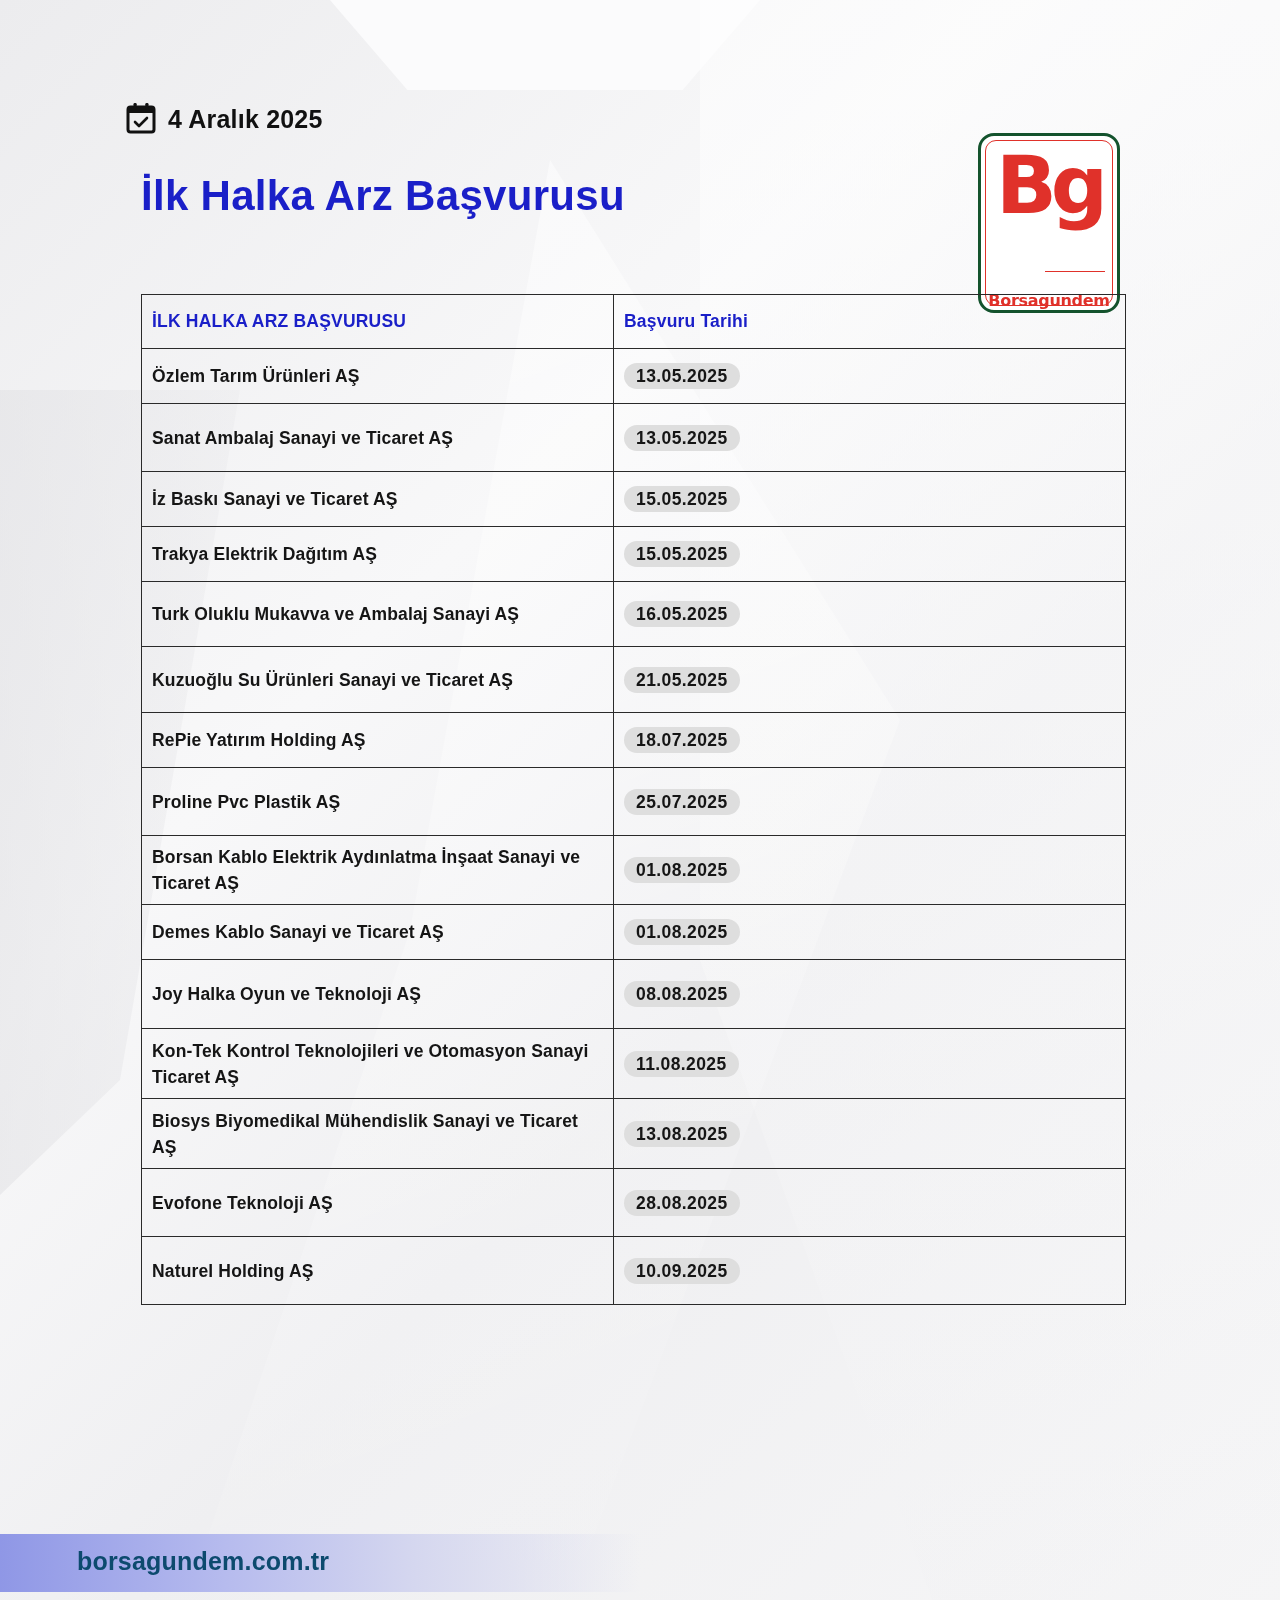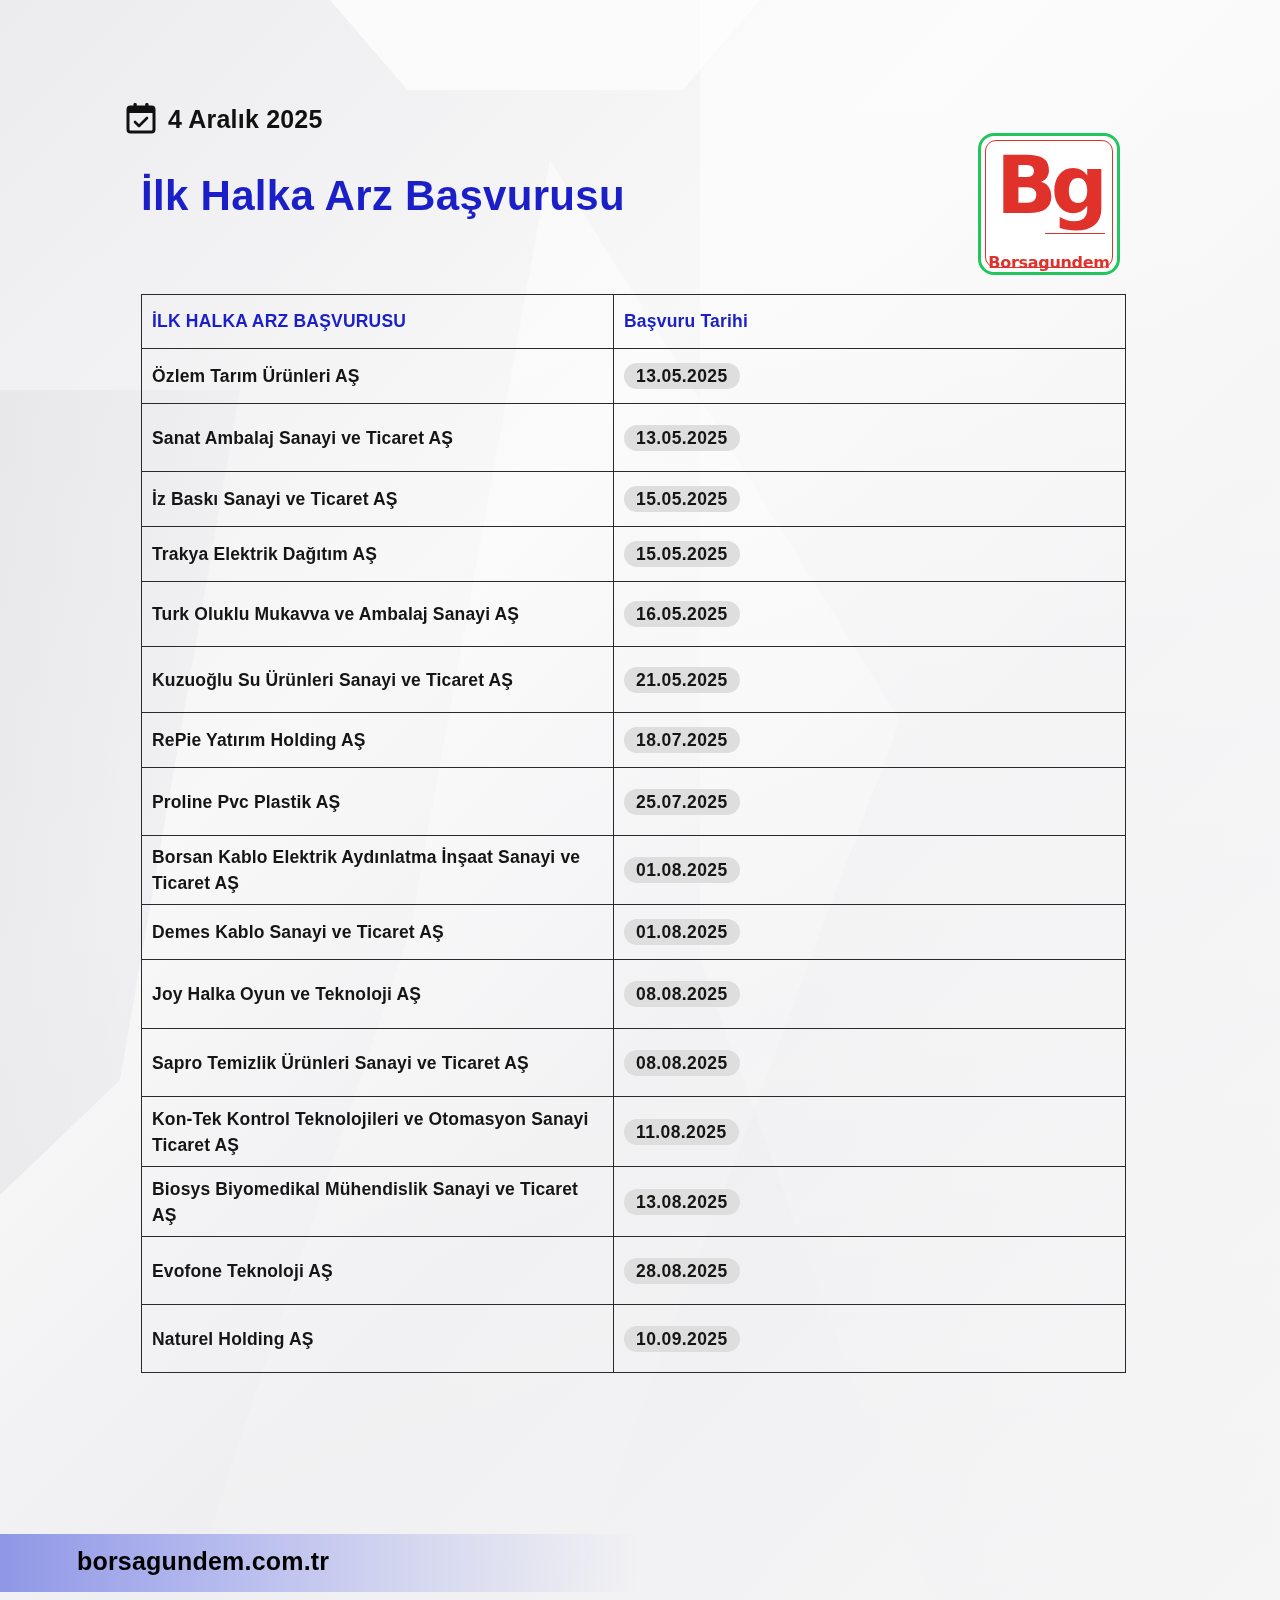--- a/index.html
+++ b/index.html
@@ -52,23 +52,23 @@
       position: absolute;
       left: 141px; top: 172px;
       font-size: 42px; font-weight: 700; color: #1a1fc8;
       letter-spacing: 0.3px;
       margin: 0;
     }
 
     .logo {
       position: absolute;
       left: 978px; top: 133px;
-      width: 142px; height: 142px;
+      width: 142px; height: 180px;
       box-sizing: border-box;
-      border: 3px solid #22c55e;
+      border: 3px solid #14532d;
       border-radius: 16px;
       background: #fff;
     }
     .logo-inner {
       position: absolute; inset: 4px;
       border: 1.5px solid #e0312a;
       border-radius: 11px;
     }
     .logo-mark {
       position: absolute; left: 0; right: 0; top: 2px;
@@ -136,21 +136,21 @@
 
     .footer-band {
       position: absolute;
       left: 0; top: 1534px;
       width: 640px; height: 58px;
       background: linear-gradient(90deg, #8f97e6 0%, #b6bbee 35%, #d5d7ef 65%, rgba(240,240,244,0) 100%);
     }
     .footer-url {
       position: absolute;
       left: 77px; top: 1547px;
-      font-size: 25px; font-weight: 700; color: #000000;
+      font-size: 25px; font-weight: 700; color: #0c4a6e;
       letter-spacing: 0.2px;
     }
   </style>
 </head>
 <body>
 
 <div class="bg-shape bg1"></div>
 <div class="bg-shape bg2"></div>
 <div class="bg-shape bg3"></div>
 <div class="bg-shape bg4"></div>
@@ -225,24 +225,20 @@
       <td><span class="date-pill">01.08.2025</span></td>
     </tr>
     <tr style="height:55px">
       <td class="name-cell">Demes Kablo Sanayi ve Ticaret AŞ</td>
       <td><span class="date-pill">01.08.2025</span></td>
     </tr>
     <tr style="height:69px">
       <td class="name-cell">Joy Halka Oyun ve Teknoloji AŞ</td>
       <td><span class="date-pill">08.08.2025</span></td>
     </tr>
-    <tr style="height:68px">
-      <td class="name-cell">Sapro Temizlik Ürünleri Sanayi ve Ticaret AŞ</td>
-      <td><span class="date-pill">08.08.2025</span></td>
-    </tr>
     <tr style="height:70px">
       <td class="name-cell">Kon-Tek Kontrol Teknolojileri ve Otomasyon Sanayi Ticaret AŞ</td>
       <td><span class="date-pill">11.08.2025</span></td>
     </tr>
     <tr style="height:70px">
       <td class="name-cell">Biosys Biyomedikal Mühendislik Sanayi ve Ticaret AŞ</td>
       <td><span class="date-pill">13.08.2025</span></td>
     </tr>
     <tr style="height:68px">
       <td class="name-cell">Evofone Teknoloji AŞ</td>

